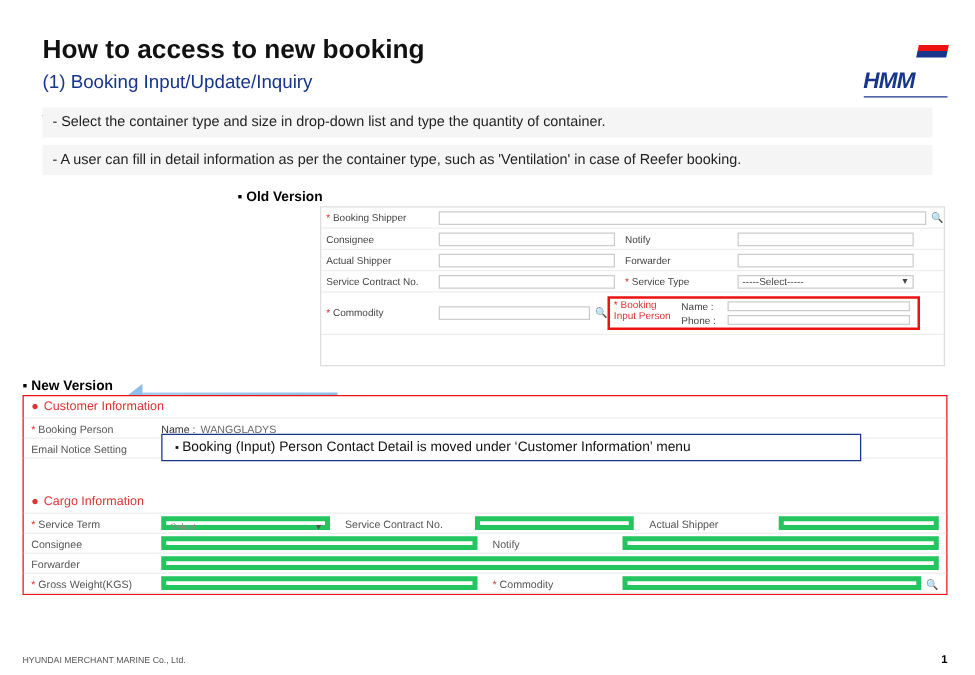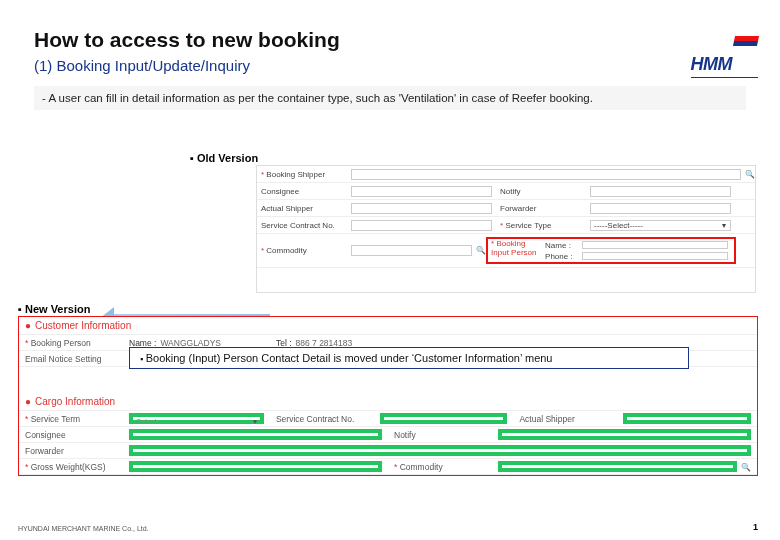--- a/index.html
+++ b/index.html
@@ -68,20 +68,21 @@
   <div class="logo">
     <span class="logo-text">HMM</span>
     <span class="logo-flag"></span>
     <span class="logo-underline"></span>
   </div>
 
   <div class="title">How to access to new booking</div>
   <div class="subtitle">(1) Booking Input/Update/Inquiry</div>
 
   <div class="bullets">
+    <div class="bullet">- Select the container type and size in drop-down list and type the quantity of container.</div>
     <div class="bullet">- A user can fill in detail information as per the container type, such as 'Ventilation' in case of Reefer booking.</div>
   </div>
 
   <div class="oldlabel">Old Version</div>
 
   <div class="oldv">
     <div class="row">
       <div class="lbl req">Booking Shipper</div>
       <div class="fld"></div>
       <div class="mag">🔍</div>
@@ -148,24 +149,20 @@
   <div class="newv">
     <div class="sect" style="position:relative">
       <span style="color:#d33; margin-right:4px;">●</span><span>Customer Information</span>
     </div>
     <div class="row">
       <div class="cell" style="width:34%">
           <span class="lbl req">Booking Person</span>
           <span>Name :</span>
           <span class="val">WANGGLADYS</span>
         </div>
-      <div class="cell" style="width:30%">
-          <span>Tel :</span>
-          <span class="val">886 7 2814183</span>
-        </div>
     </div>
     <div class="row">
       <div class="cell">
           <span class="lbl">Email Notice Setting</span>
         <span class="chk">✓</span>
         <span class="val" style="font-size:7.5px">I agree to receive emails from new booking update / modification / cancellation by HMM</span>
       </div>
     </div>
 
     <div class="callout">Booking (Input) Person Contact Detail is moved under ‘Customer Information’ menu</div>

